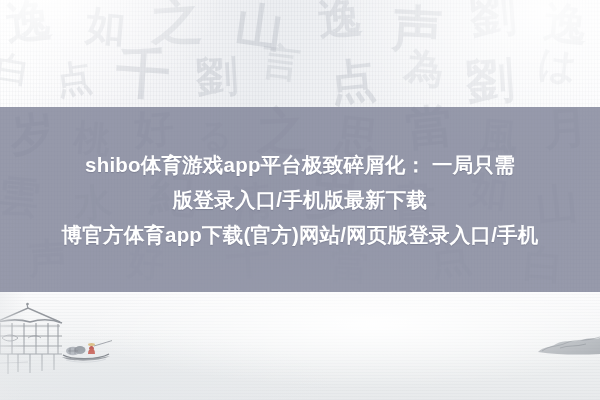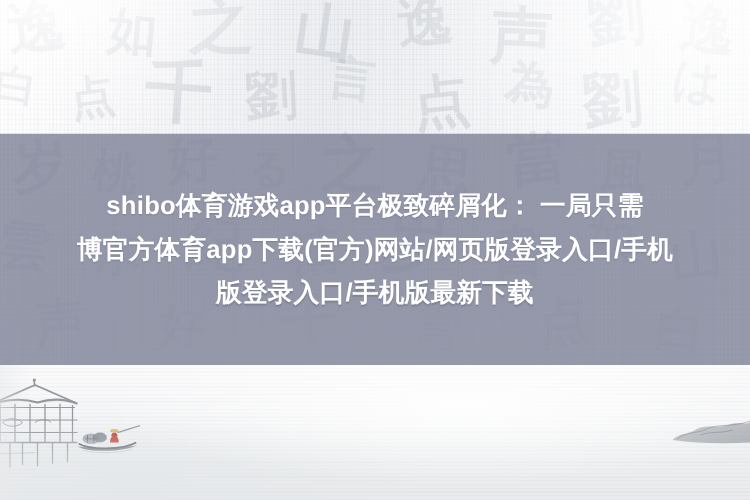--- a/index.html
+++ b/index.html
@@ -214,22 +214,22 @@
       <span class="glyph" style="left:524px;top:244px; font-size:40px; opacity:.10; transform:rotate(5deg);">白</span>
     </div>
 
     <div class="paper-bloom"></div>
   </div>
 
   <div class="banner-overlay"></div>
 
   <div class="headline">
     <div class="headline-line">shibo体育游戏app平台极致碎屑化： 一局只需</div>
+    <div class="headline-line">版登录入口/手机版最新下载</div>
     <div class="headline-line wide">博官方体育app下载(官方)网站/网页版登录入口/手机</div>
-    <div class="headline-line">版登录入口/手机版最新下载</div>
   </div>
 
   <div class="landscape-panel">
     <div class="water-rule"></div>
 
     <svg class="pavilion" viewBox="0 0 70 80">
       <g stroke="#6f747c" stroke-width="1" fill="none" opacity=".72">
         <path d="M2 20 L34 6 L66 20" stroke-width="1.4"></path>
         <path d="M0 21 C14 17, 26 17, 36 20 C46 17, 58 17, 68 21" stroke-width="1.6"></path>
         <path d="M33 2 L34 7" stroke-width="1.2"></path>

